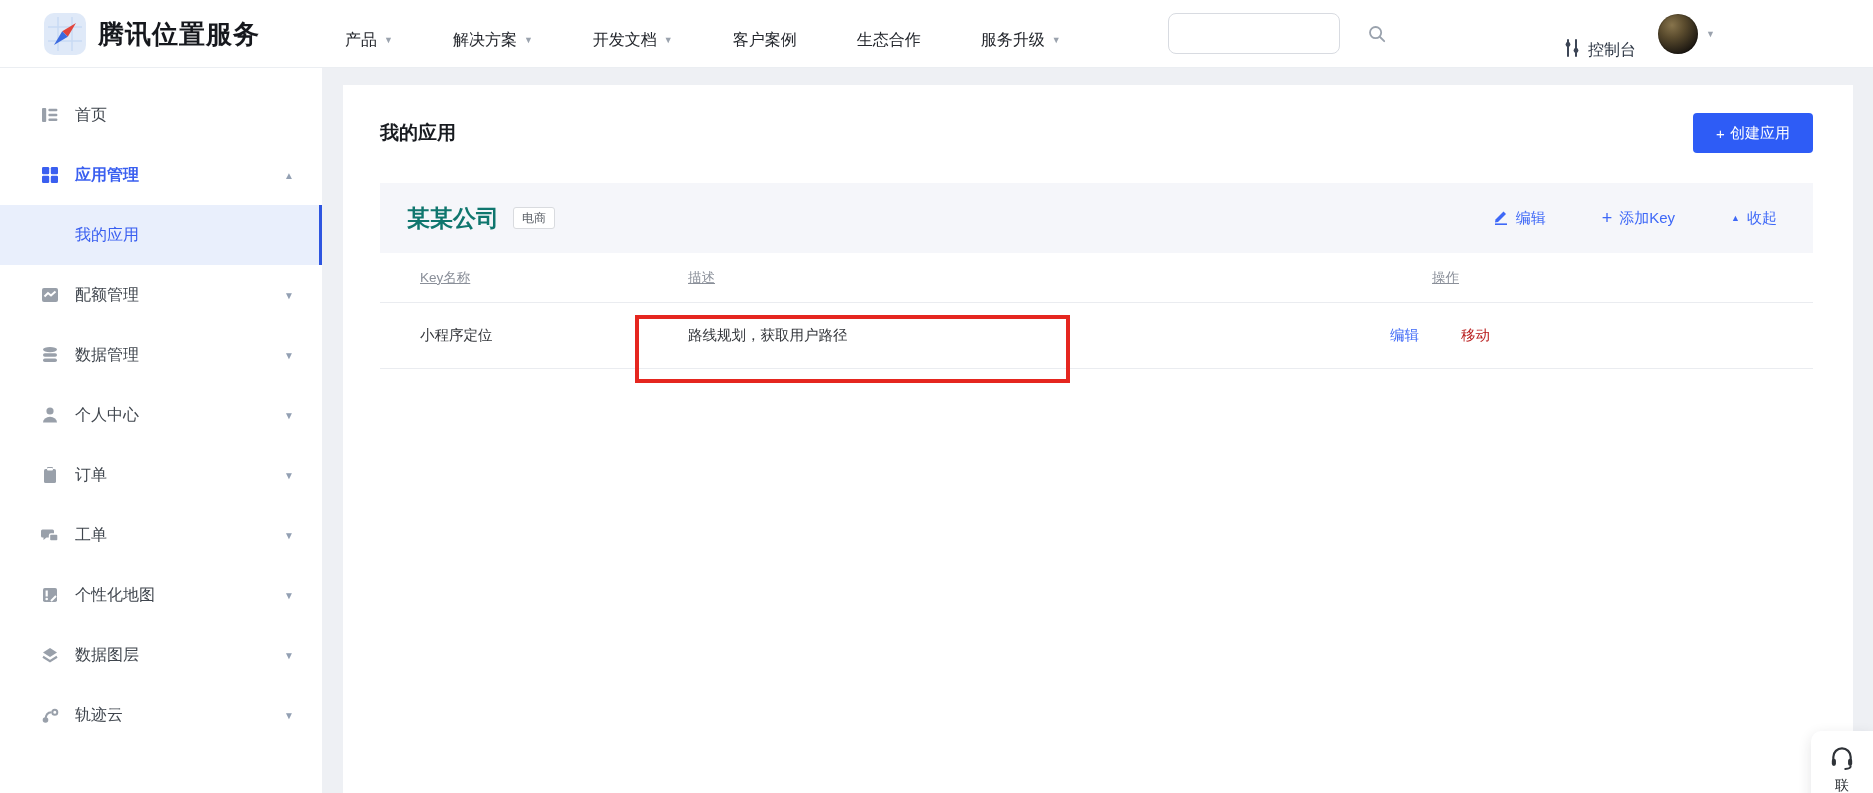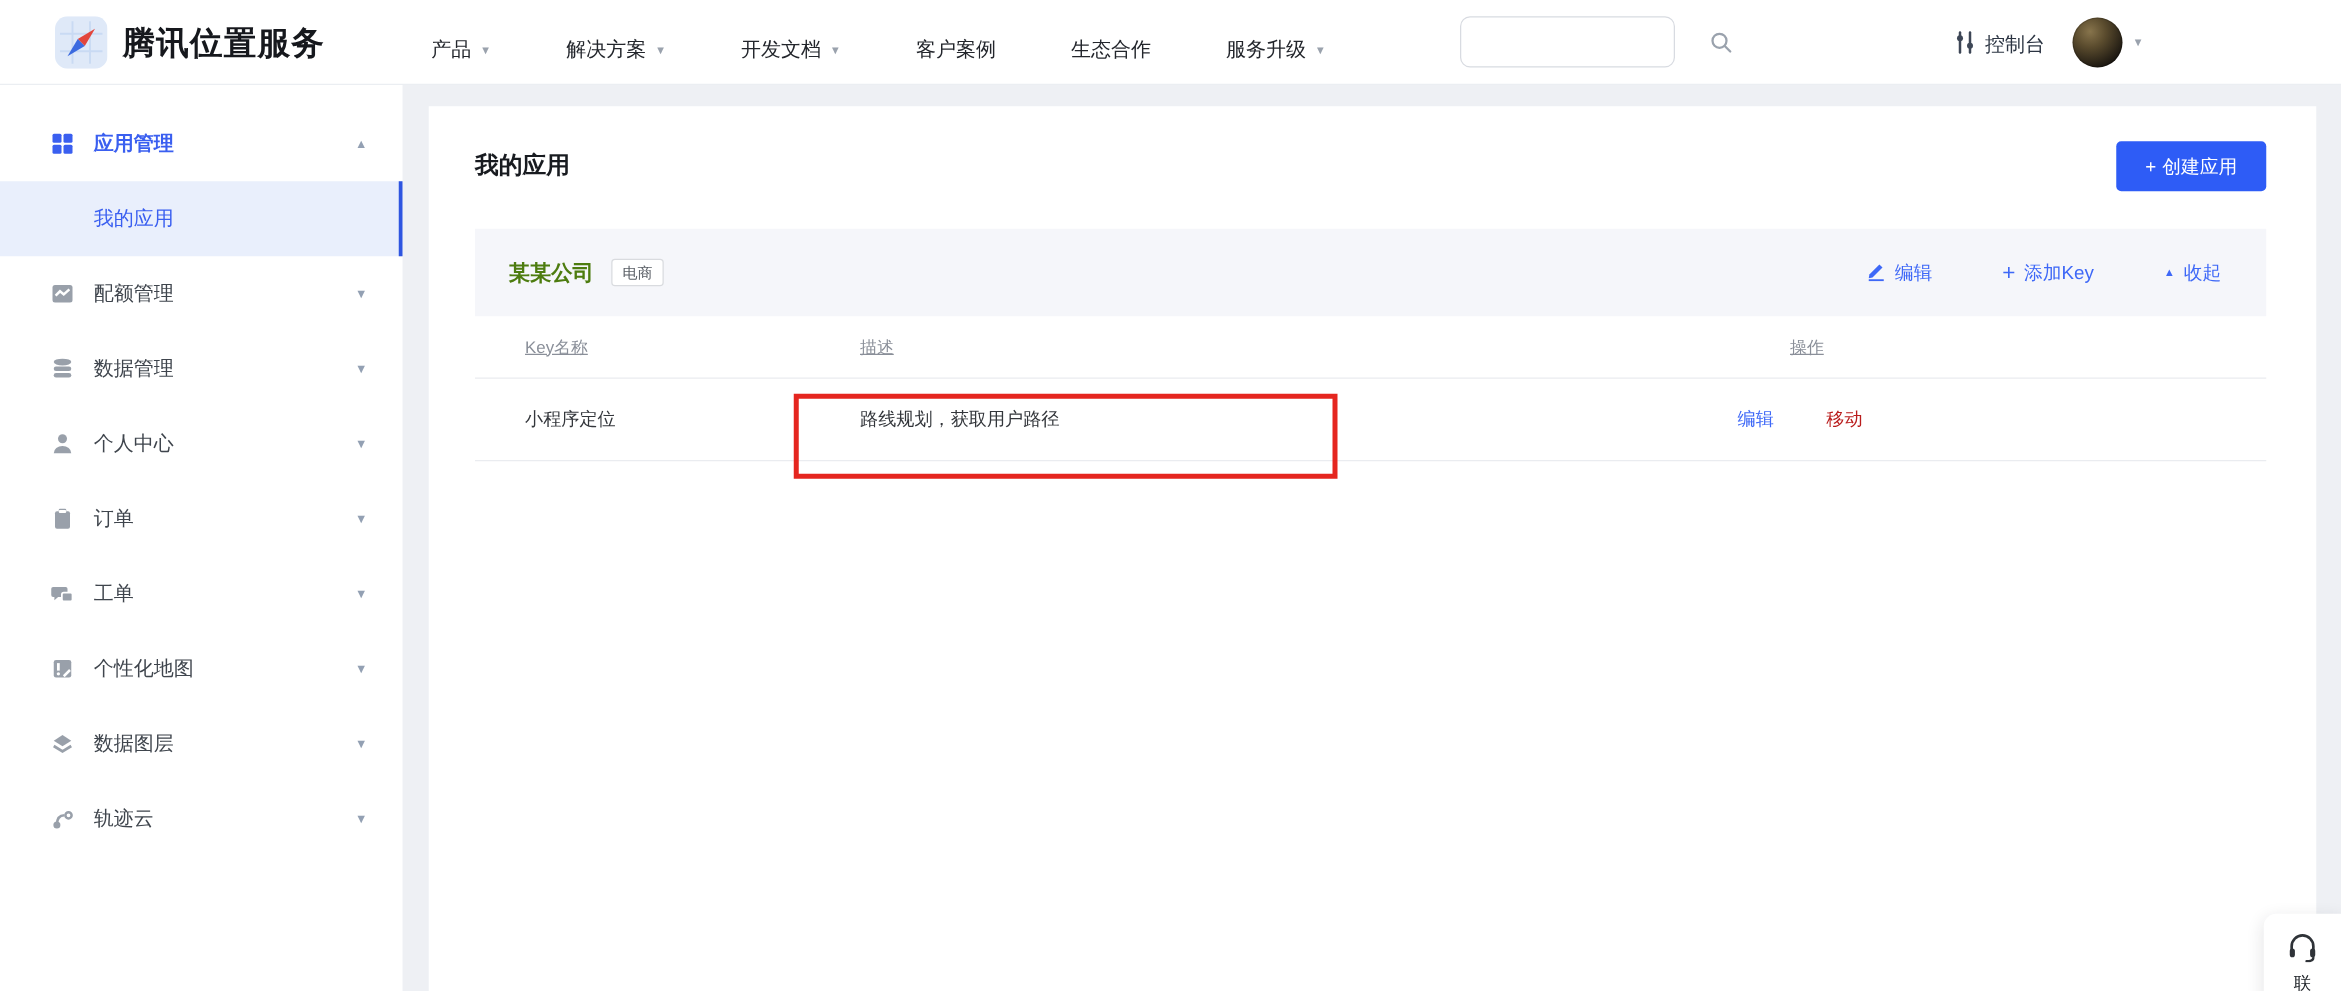--- a/index.html
+++ b/index.html
@@ -26,21 +26,21 @@
   }
   .nav-item { display:flex; align-items:center; gap:7px; font-size:16px; color:#23262c; cursor:pointer; white-space:nowrap;margin-top:12px; }
   .caret { font-size:9px; color:#9aa2ad; line-height:1; }
   .search-box {
     position:absolute; left:1168px; top:13px; width:172px; height:41px;
     border:1px solid #d8dbe1; border-radius:8px; background:#fff;
     display:flex; align-items:center;
   }
   .search-box input { flex:1; border:none; outline:none; height:100%; padding:0 4px 0 14px; font-size:14px; background:transparent; }
   .search-ico { margin-right:12px; display:flex; }
-  .console-group { position:absolute; left:1563px; top:2px; height:68px; display:flex; align-items:center; gap:7px; cursor:pointer; }
+  .console-group { position:absolute; left:1563px; top:16px; height:68px; display:flex; align-items:center; gap:7px; cursor:pointer; }
   .console-label { font-size:16px; color:#2b3442; }
   .avatar {
     position:absolute; left:1658px; top:14px; width:40px; height:40px; border-radius:50%;
     background: radial-gradient(circle at 35% 28%, #87744c 0%, #5b4c2e 32%, #191510 78%);
     box-shadow: inset 0 0 0 1px rgba(0,0,0,.15); cursor:pointer;
   }
   .avatar-caret { position:absolute; left:1706px; top:30px; }
   
   .sidebar {
     position:absolute; left:0; top:68px; width:322px; height:725px;
@@ -63,21 +63,21 @@
   .create-btn {
     width:120px; height:40px; background:#2e5cf6; border:none; border-radius:4px;
     color:#fff; font-size:15px; cursor:pointer; display:flex; align-items:center; justify-content:center; gap:5px;
     font-family:"Liberation Sans","DejaVu Sans",sans-serif;
   }
   .app-card { margin:30px 40px 0 37px; }
   .card-head {
     height:70px; background:#f5f6fa; display:flex; align-items:center;
     padding:0 36px 0 27px;
   }
-  .app-name { font-size:17px; font-weight:700; color:#4d7c0f; }
+  .app-name { font-size:23px; font-weight:700; color:#0f766e; }
   .app-tag {
     margin-left:14px; font-size:12px; color:#5a5f66; background:#fff;
     border:1px solid #d9dbdf; border-radius:3px; padding:4px 8px; line-height:1;
   }
   .card-actions { margin-left:auto; display:flex; align-items:center; gap:56px; }
   .card-link { display:flex; align-items:center; gap:7px; color:#3e68f7; font-size:15px; cursor:pointer; white-space:nowrap; }
   .card-link .caret-up { font-size:9px; color:#3e68f7; }
   .tbl-head, .tbl-row {
     display:grid; grid-template-columns:268px 702px 295px 1fr;
     align-items:center; padding-left:40px; border-bottom:1px solid #eaecf0;
@@ -163,20 +163,31 @@
     </span>
     <span class="console-label">控制台</span>
   </div>
 
   <div class="avatar"></div>
   <span class="avatar-caret caret">▼</span>
 </div>
 
 <div class="sidebar">
 
+  <div class="sb-item">
+    <span class="sb-ico">
+      <svg width="20" height="20" viewBox="0 0 20 20" fill="#99a0aa">
+        <rect x="2" y="3" width="4.2" height="14" rx="1"></rect>
+        <rect x="8.4" y="3.8" width="9" height="2.5" rx="1"></rect>
+        <rect x="8.4" y="8.7" width="9" height="2.5" rx="1"></rect>
+        <rect x="8.4" y="13.6" width="9" height="2.5" rx="1"></rect>
+      </svg>
+    </span>
+    <span class="sb-label">首页</span>
+  </div>
 
   <div class="sb-item active">
     <span class="sb-ico">
       <svg width="20" height="20" viewBox="0 0 20 20" fill="#3a5ff0">
         <rect x="2" y="2" width="7.2" height="7.2" rx="1.2"></rect>
         <rect x="10.8" y="2" width="7.2" height="7.2" rx="1.2"></rect>
         <rect x="2" y="10.8" width="7.2" height="7.2" rx="1.2"></rect>
         <rect x="10.8" y="10.8" width="7.2" height="7.2" rx="1.2"></rect>
       </svg>
     </span>

